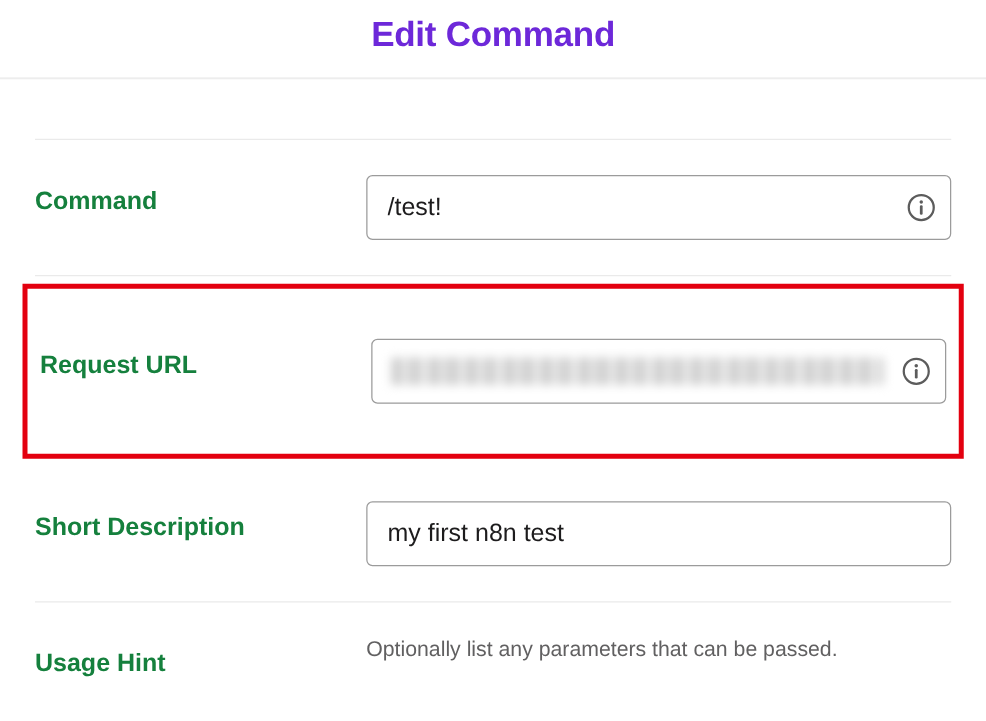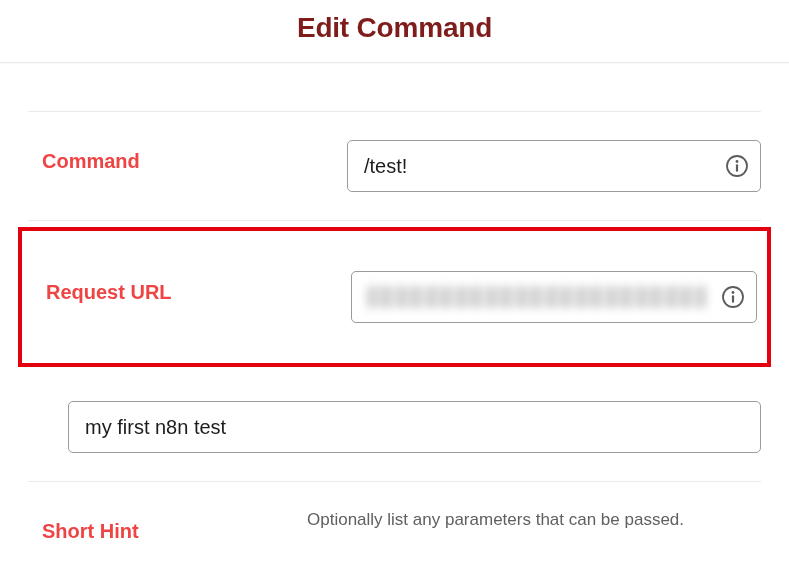--- a/index.html
+++ b/index.html
@@ -10,21 +10,21 @@
       height: 577px;
       overflow: hidden;
     }
     .header {
       text-align: center;
       padding: 12px 0 18px;
     }
     .header h1 {
       font-size: 28px;
       font-weight: 800;
-      color: #7f1d1d;
+      color: #6d28d9;
       letter-spacing: -0.2px;
     }
     .separator-full {
       height: 1px;
       background: #e8e8e8;
       box-shadow: 0 1px 0 rgba(0,0,0,0.02);
     }
     .container {
       padding: 0 28px;
     }
@@ -39,32 +39,30 @@
       border: 4px solid #e3000f;
       margin: 6px -10px;
       padding: 40px 10px;
       border-bottom: 4px solid #e3000f !important;
     }
     .label-col {
       width: 265px;
       flex-shrink: 0;
       font-size: 20px;
       font-weight: 800;
-      color: #ef4444;
+      color: #15803d;
       padding-top: 10px;
-      margin-left: 14px;
     }
     .input-col {
       flex: 1;
     }
     .input-wrap {
       position: relative;
       display: flex;
       align-items: center;
-      margin-left: 40px;
     }
     .text-input {
       width: 100%;
       height: 52px;
       border: 1px solid #9b9b9b;
       border-radius: 5px;
       font-size: 20px;
       color: #1d1c1d;
       padding: 0 50px 0 16px;
       outline: none;
@@ -144,27 +142,28 @@
             <circle cx="12" cy="12" r="10" stroke="#5c5c5c" stroke-width="1.8"></circle>
             <circle cx="12" cy="7.5" r="1.4" fill="#5c5c5c"></circle>
             <rect x="10.9" y="10.2" width="2.2" height="7.5" rx="1" fill="#5c5c5c"></rect>
           </svg>
         </span>
       </div>
     </div>
   </div>
 
   <div class="row">
+    <div class="label-col">Short Description</div>
     <div class="input-col">
       <div class="input-wrap">
         <input type="text" class="text-input" value="my first n8n test" style="">
       </div>
     </div>
   </div>
 
   <div class="row" style="border-bottom:none;">
-    <div class="label-col">Short Hint</div>
+    <div class="label-col">Usage Hint</div>
     <div class="input-col">
       <div class="help-text">Optionally list any parameters that can be passed.</div>
     </div>
   </div>
 
 </div>
 
 </body></html>

